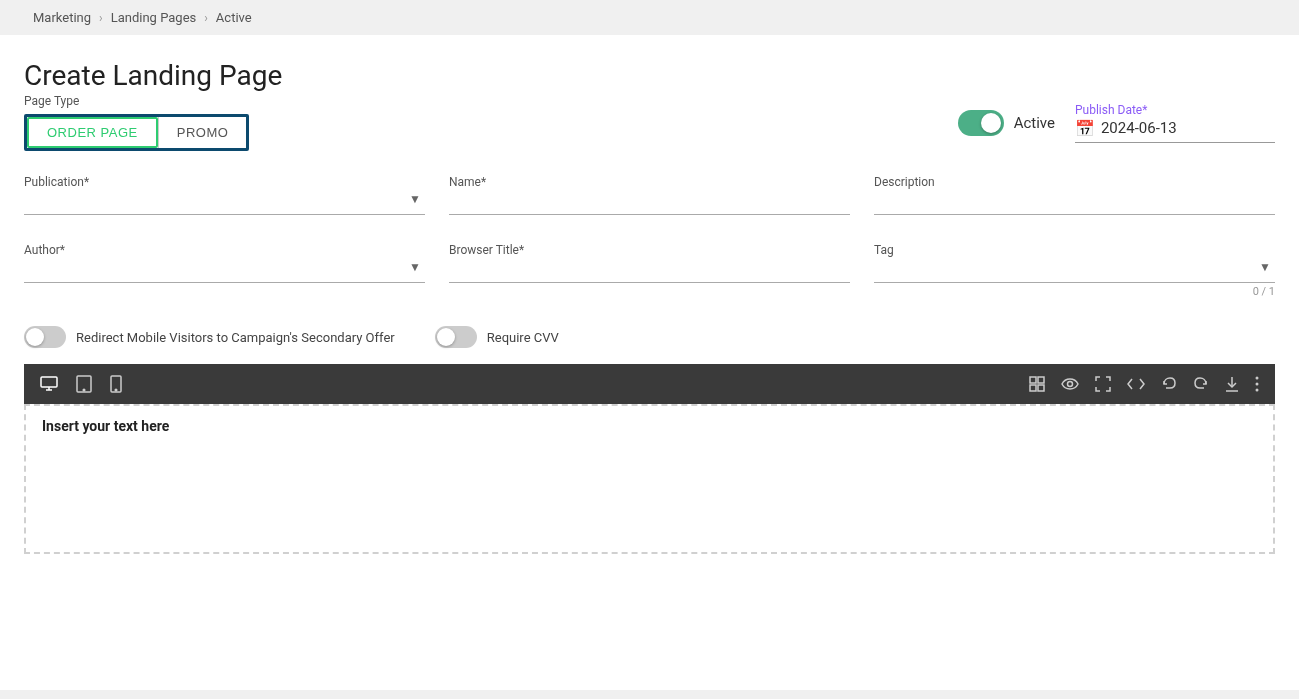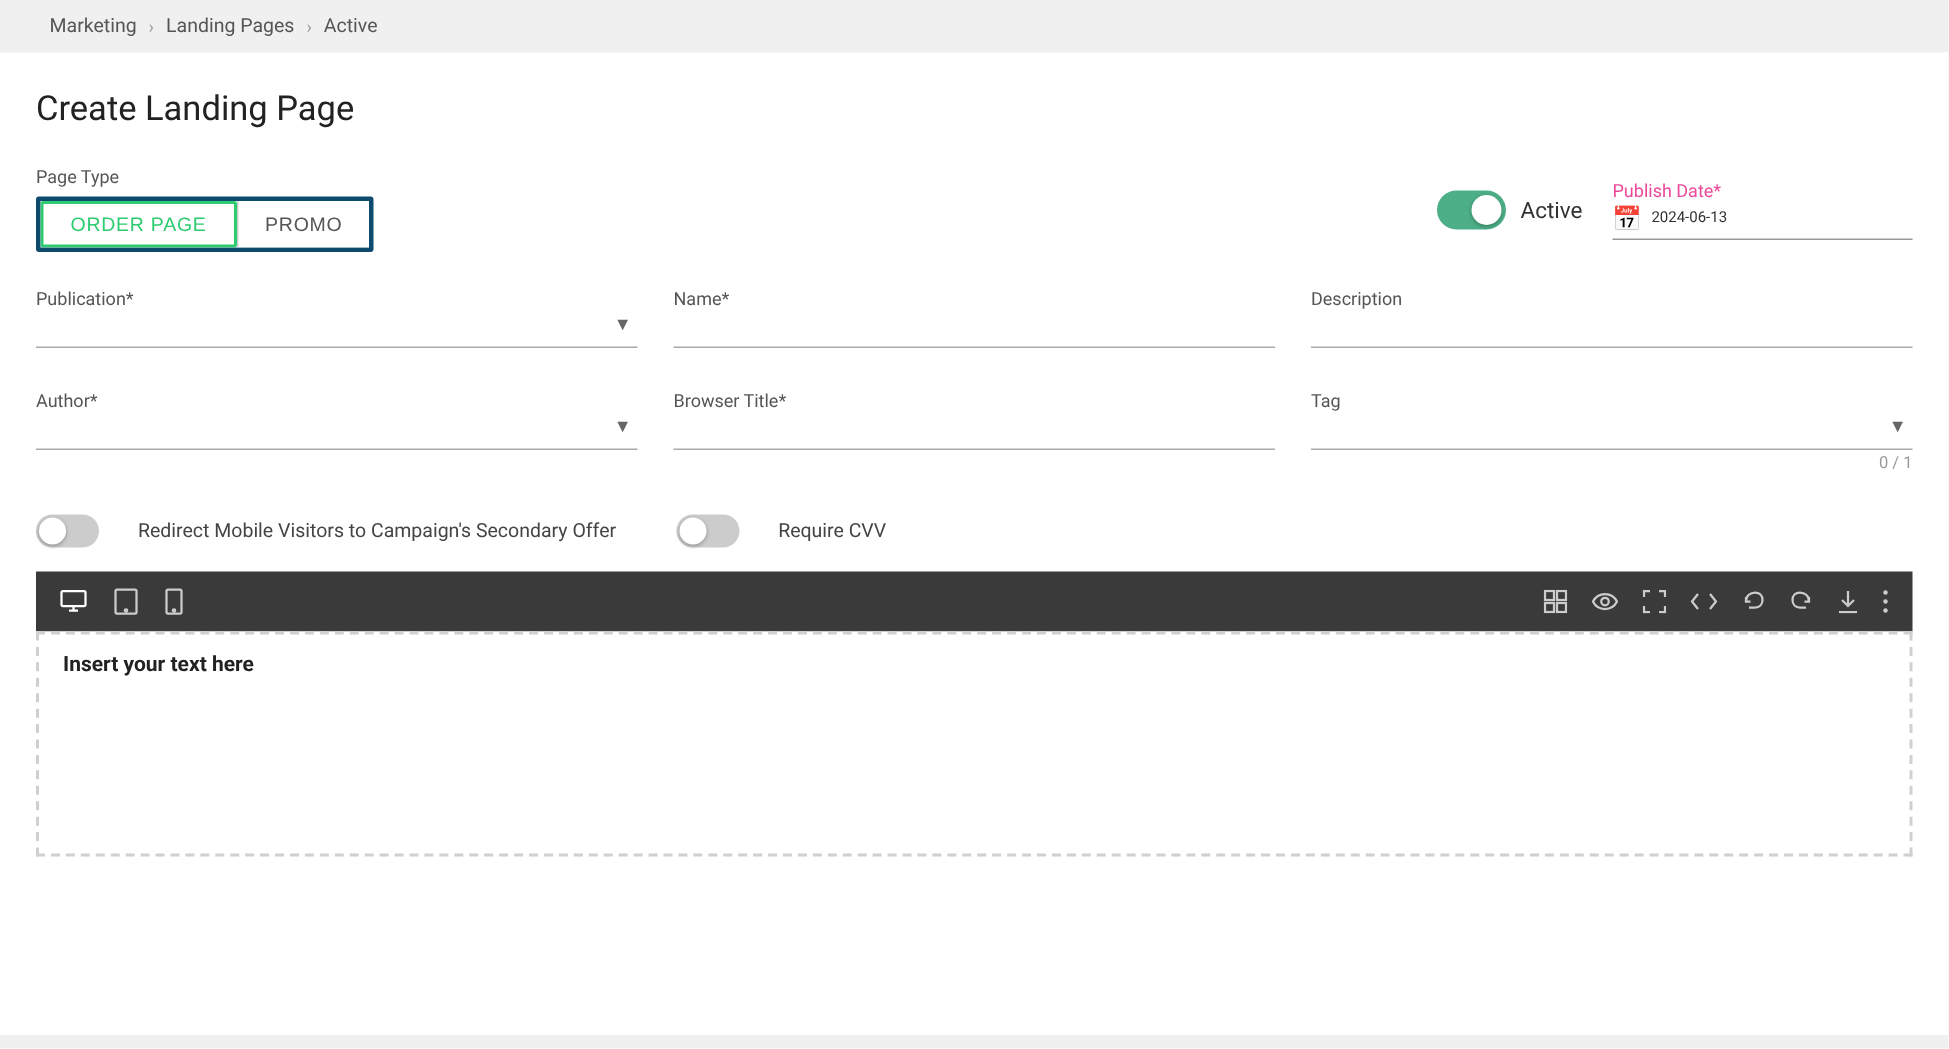--- a/index.html
+++ b/index.html
@@ -35,24 +35,24 @@
 
     
     .main-content {
       background: #fff;
       margin: 0;
       padding: 24px 24px 0 24px;
       min-height: calc(100vh - 44px);
     }
 
     .page-title {
-      font-size: 23px;
+      font-size: 28px;
       font-weight: 400;
       color: #222;
-      margin-bottom: 25px;
+      margin-bottom: 2px;
     }
 
     
     .top-controls {
       display: flex;
       align-items: center;
       margin-bottom: 24px;
     }
 
     .page-type-section {
@@ -146,39 +146,39 @@
     }
 
     .publish-date-section {
       display: flex;
       flex-direction: column;
       gap: 2px;
     }
 
     .publish-date-label {
       font-size: 12px;
-      color: #ec4899;
+      color: #8b5cf6;
     }
 
     .publish-date-row {
       display: flex;
       align-items: center;
       gap: 6px;
       border-bottom: 1px solid #999;
       padding-bottom: 4px;
       min-width: 200px;
     }
 
     .calendar-icon {
       color: #666;
       font-size: 16px;
     }
 
     .publish-date-value {
-      font-size: 10px;
+      font-size: 15px;
       color: #333;
       flex: 1;
     }
 
     
     .form-row {
       display: grid;
       grid-template-columns: 1fr 1fr 1fr;
       gap: 24px;
       margin-bottom: 28px;
@@ -246,21 +246,21 @@
     .toggles-row {
       display: flex;
       align-items: center;
       gap: 40px;
       margin-bottom: 16px;
     }
 
     .toggle-item {
       display: flex;
       align-items: center;
-      gap: 26px;
+      gap: 10px;
     }
 
     .toggle-switch-small {
       position: relative;
       width: 42px;
       height: 22px;
       cursor: pointer;
     }
 
     .toggle-track-off {

